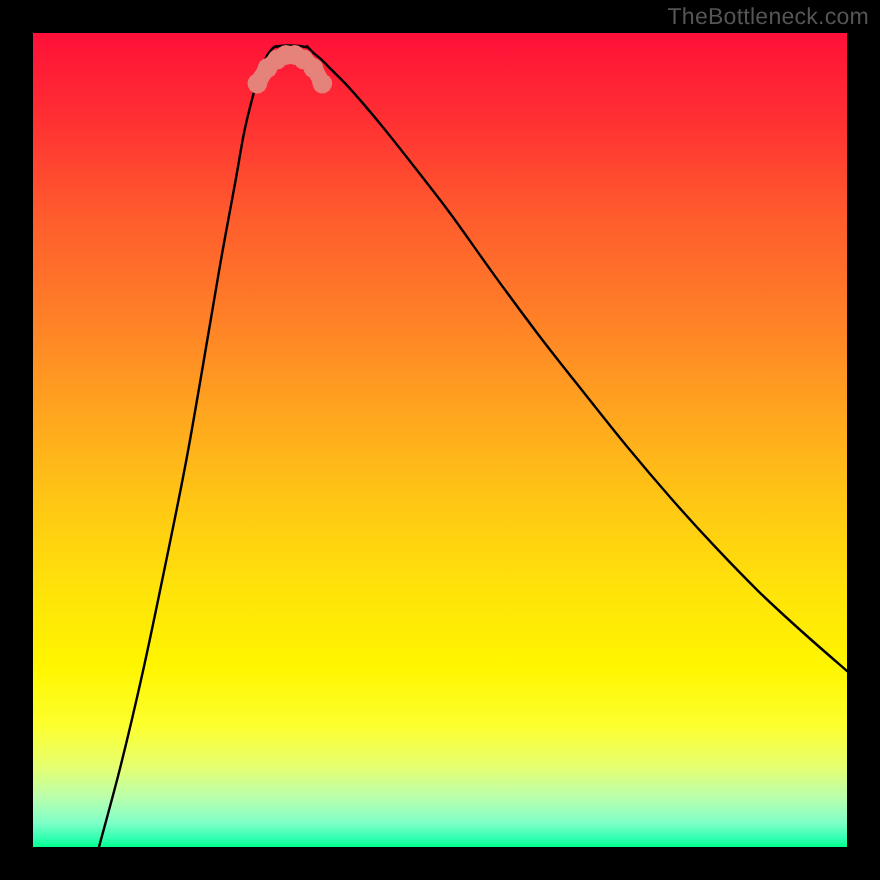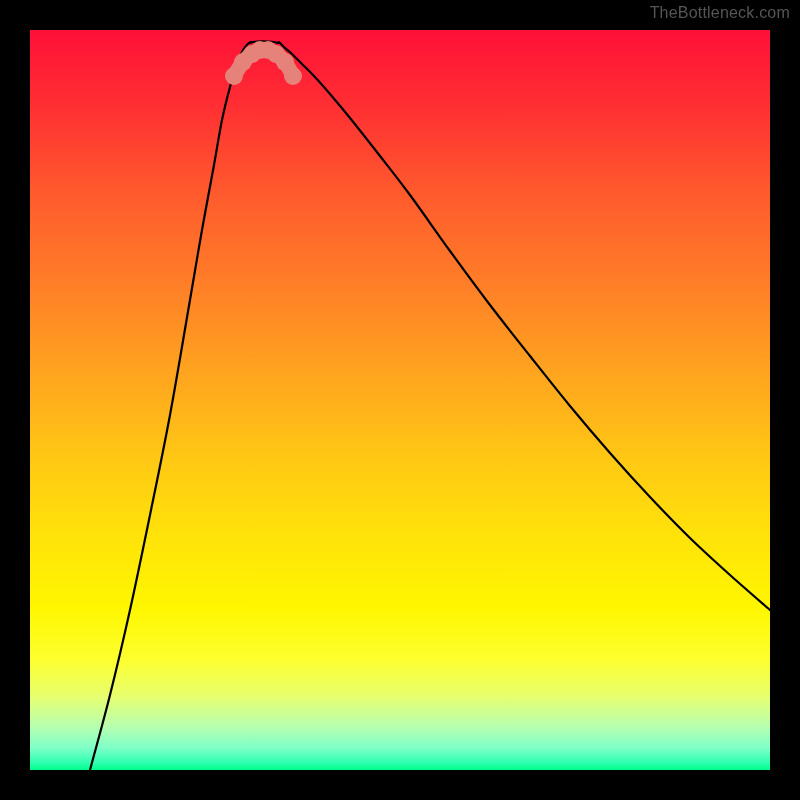--- a/index.html
+++ b/index.html
@@ -15,21 +15,21 @@
     position: relative;
     width: 800px;
     height: 800px;
     background: #000;
   }
   .watermark {
     position: absolute;
     top: 4px;
     right: 10px;
     color: #555;
-    font-size: 16px;
+    font-size: 21px;
     letter-spacing: 0.2px;
     z-index: 10;
   }
   .plot {
     position: absolute;
     left: 30px;
     top: 30px;
     width: 740px;
     height: 740px;
   }

